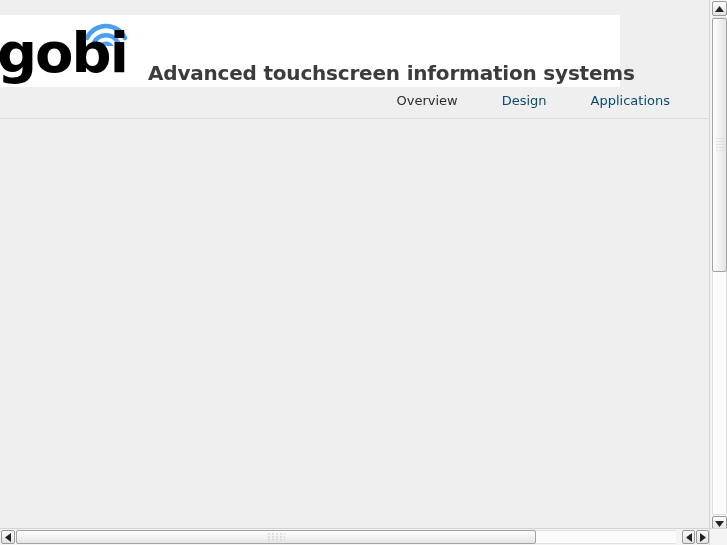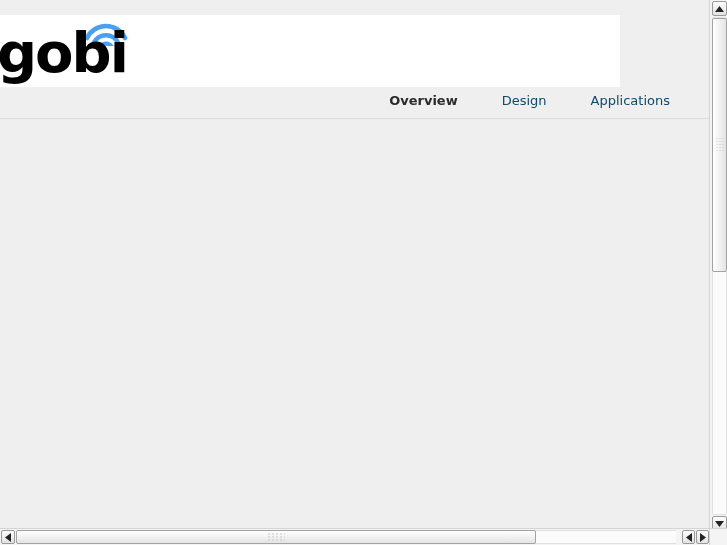--- a/index.html
+++ b/index.html
@@ -109,21 +109,20 @@
   .nav-item {
     font-family: "DejaVu Sans", sans-serif;
     font-size: 13px;
     color: #0c4a6e;
     white-space: nowrap;
     cursor: pointer;
     line-height: 18px;
   }
   .nav-item.active {
     color: #2b2b2b;
-    font-weight: bold;
   }
 
   .nav-rule {
     position: absolute;
     left: 0;
     top: 118px;
     width: 709px;
     height: 1px;
     background: #dcdcdc;
   }
@@ -274,20 +273,21 @@
             <path d="M3 22 A21 21 0 0 1 41 22" fill="none" stroke="#4a9ff0" stroke-width="4.6" stroke-linecap="round"></path>
             <path d="M10 26.5 A13.5 13.5 0 0 1 34 26.5" fill="none" stroke="#4a9ff0" stroke-width="4.4" stroke-linecap="round"></path>
             <path d="M16.5 30.5 A6.6 6.6 0 0 1 27.5 30.5" fill="none" stroke="#4a9ff0" stroke-width="4.2" stroke-linecap="round"></path>
           </svg>
         </div>
         <div class="logo-text">gobi</div>
       </div>
 
       <div class="divider-vert"></div>
 
+      <div class="tagline">Advanced touchscreen information systems</div>
     </div>
 
     <div class="nav">
       <div class="nav-inner">
         <div class="nav-item active">Overview</div>
         <div class="nav-item">Design</div>
         <div class="nav-item">Applications</div>
       </div>
     </div>
 

